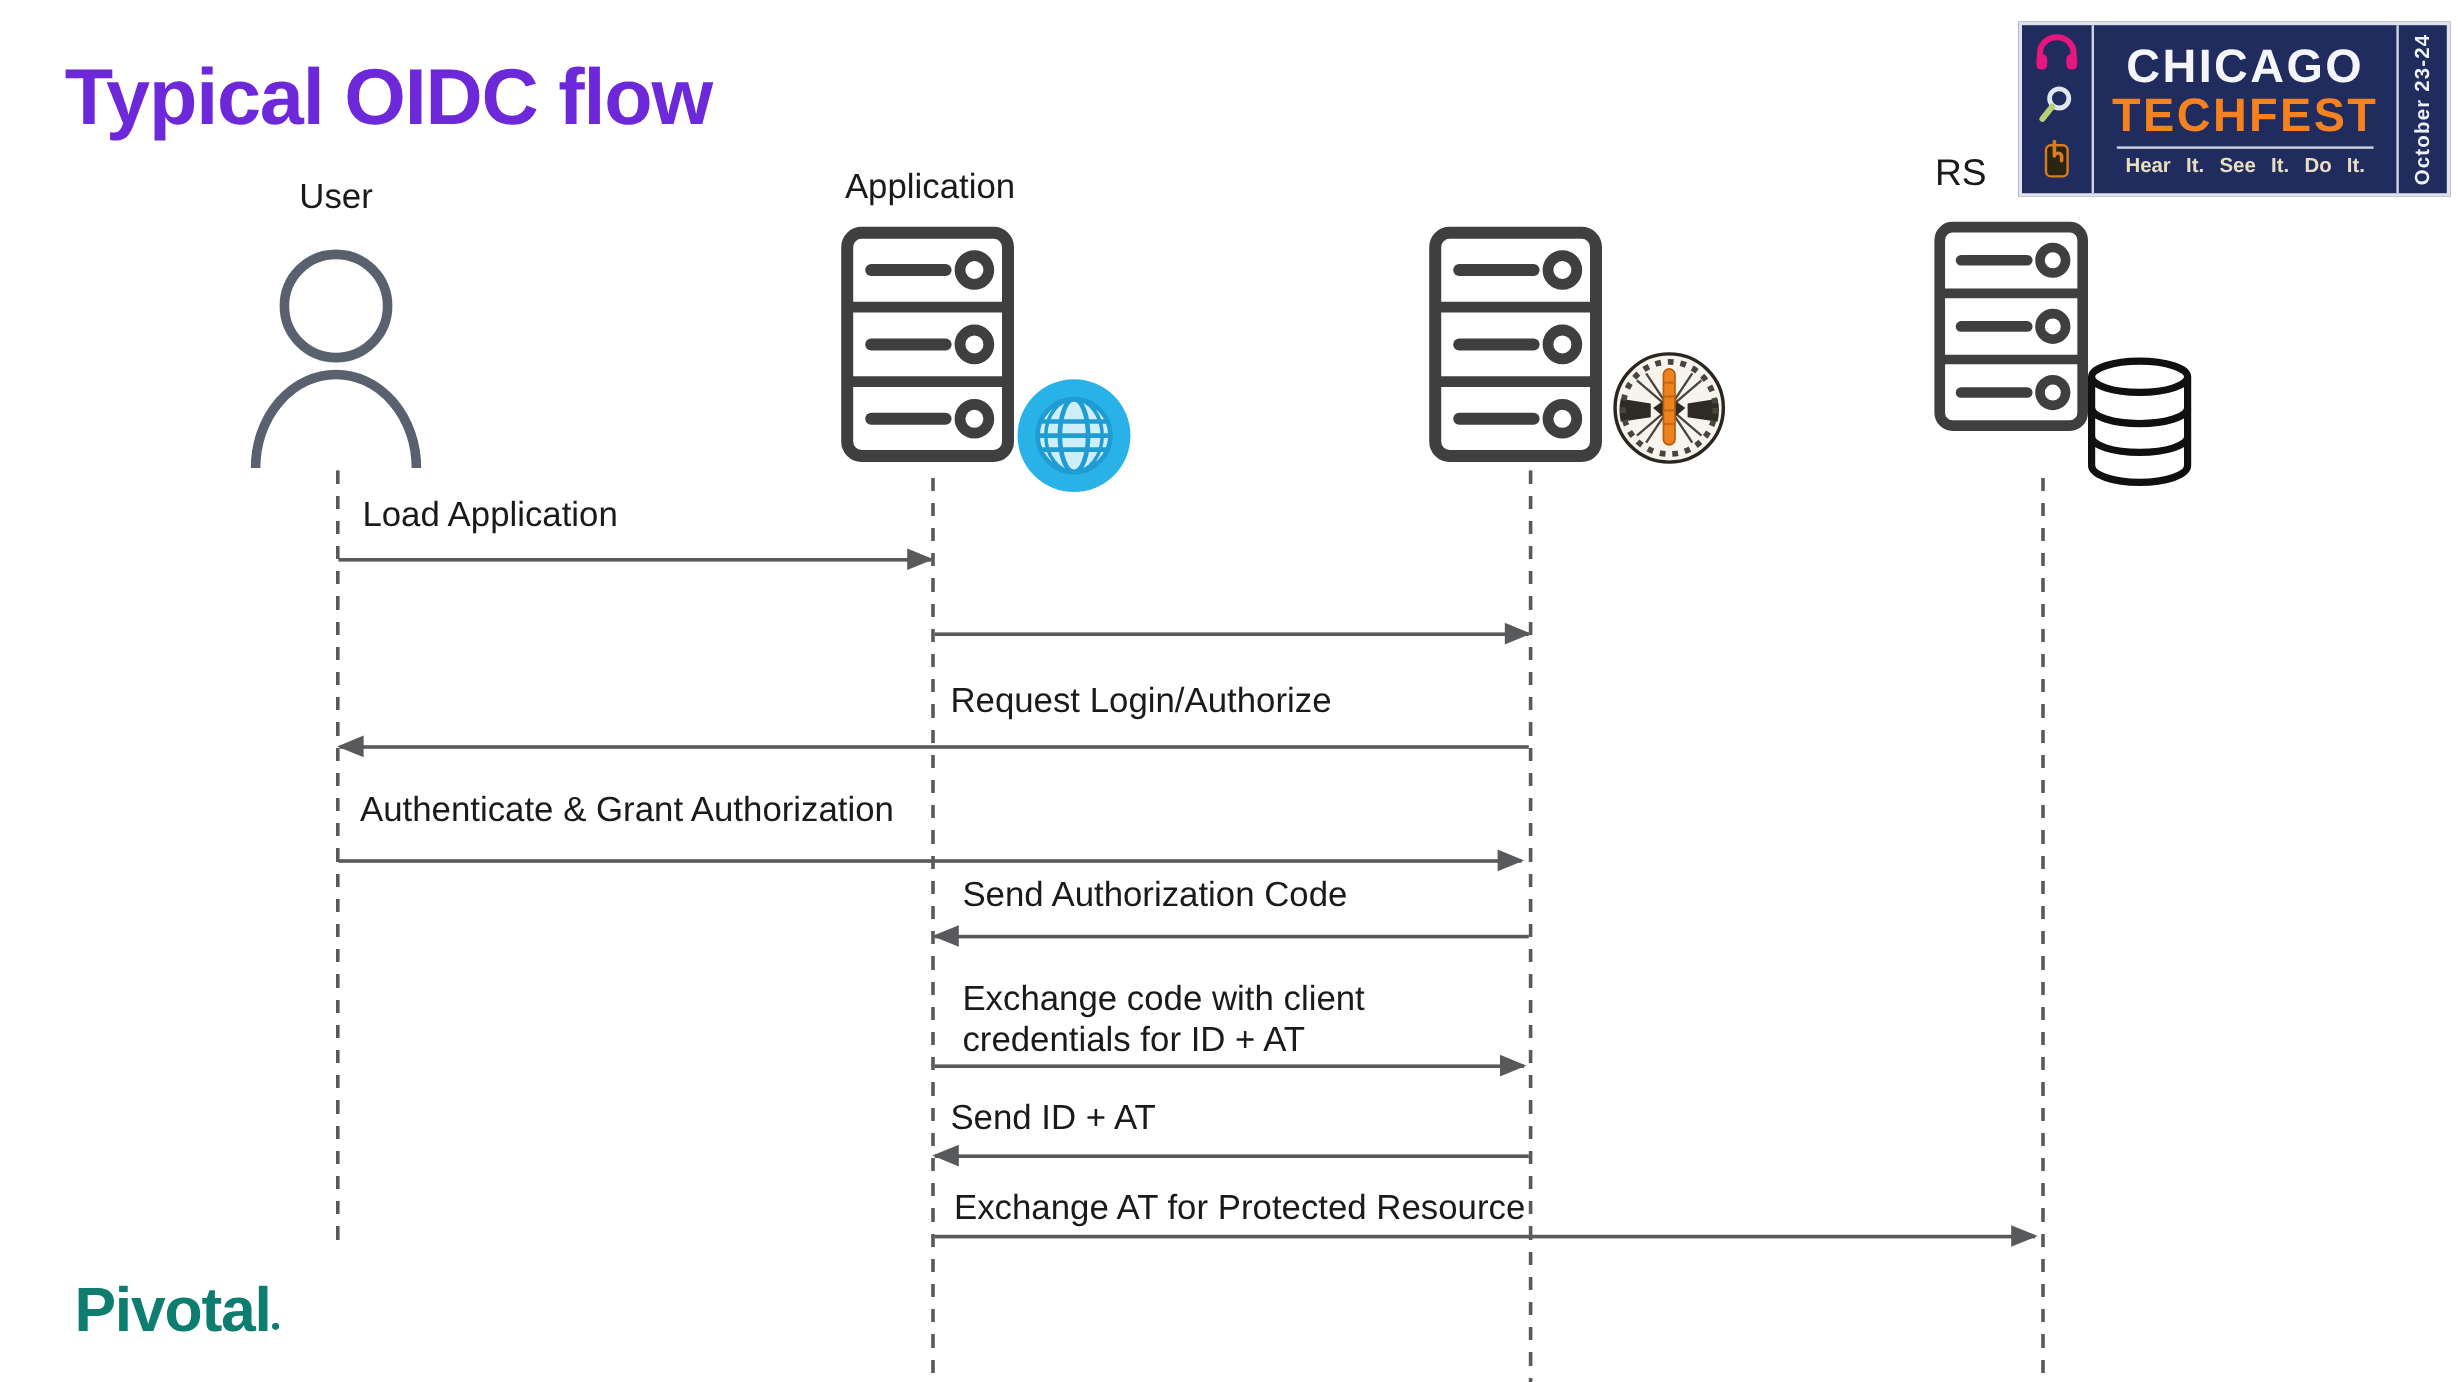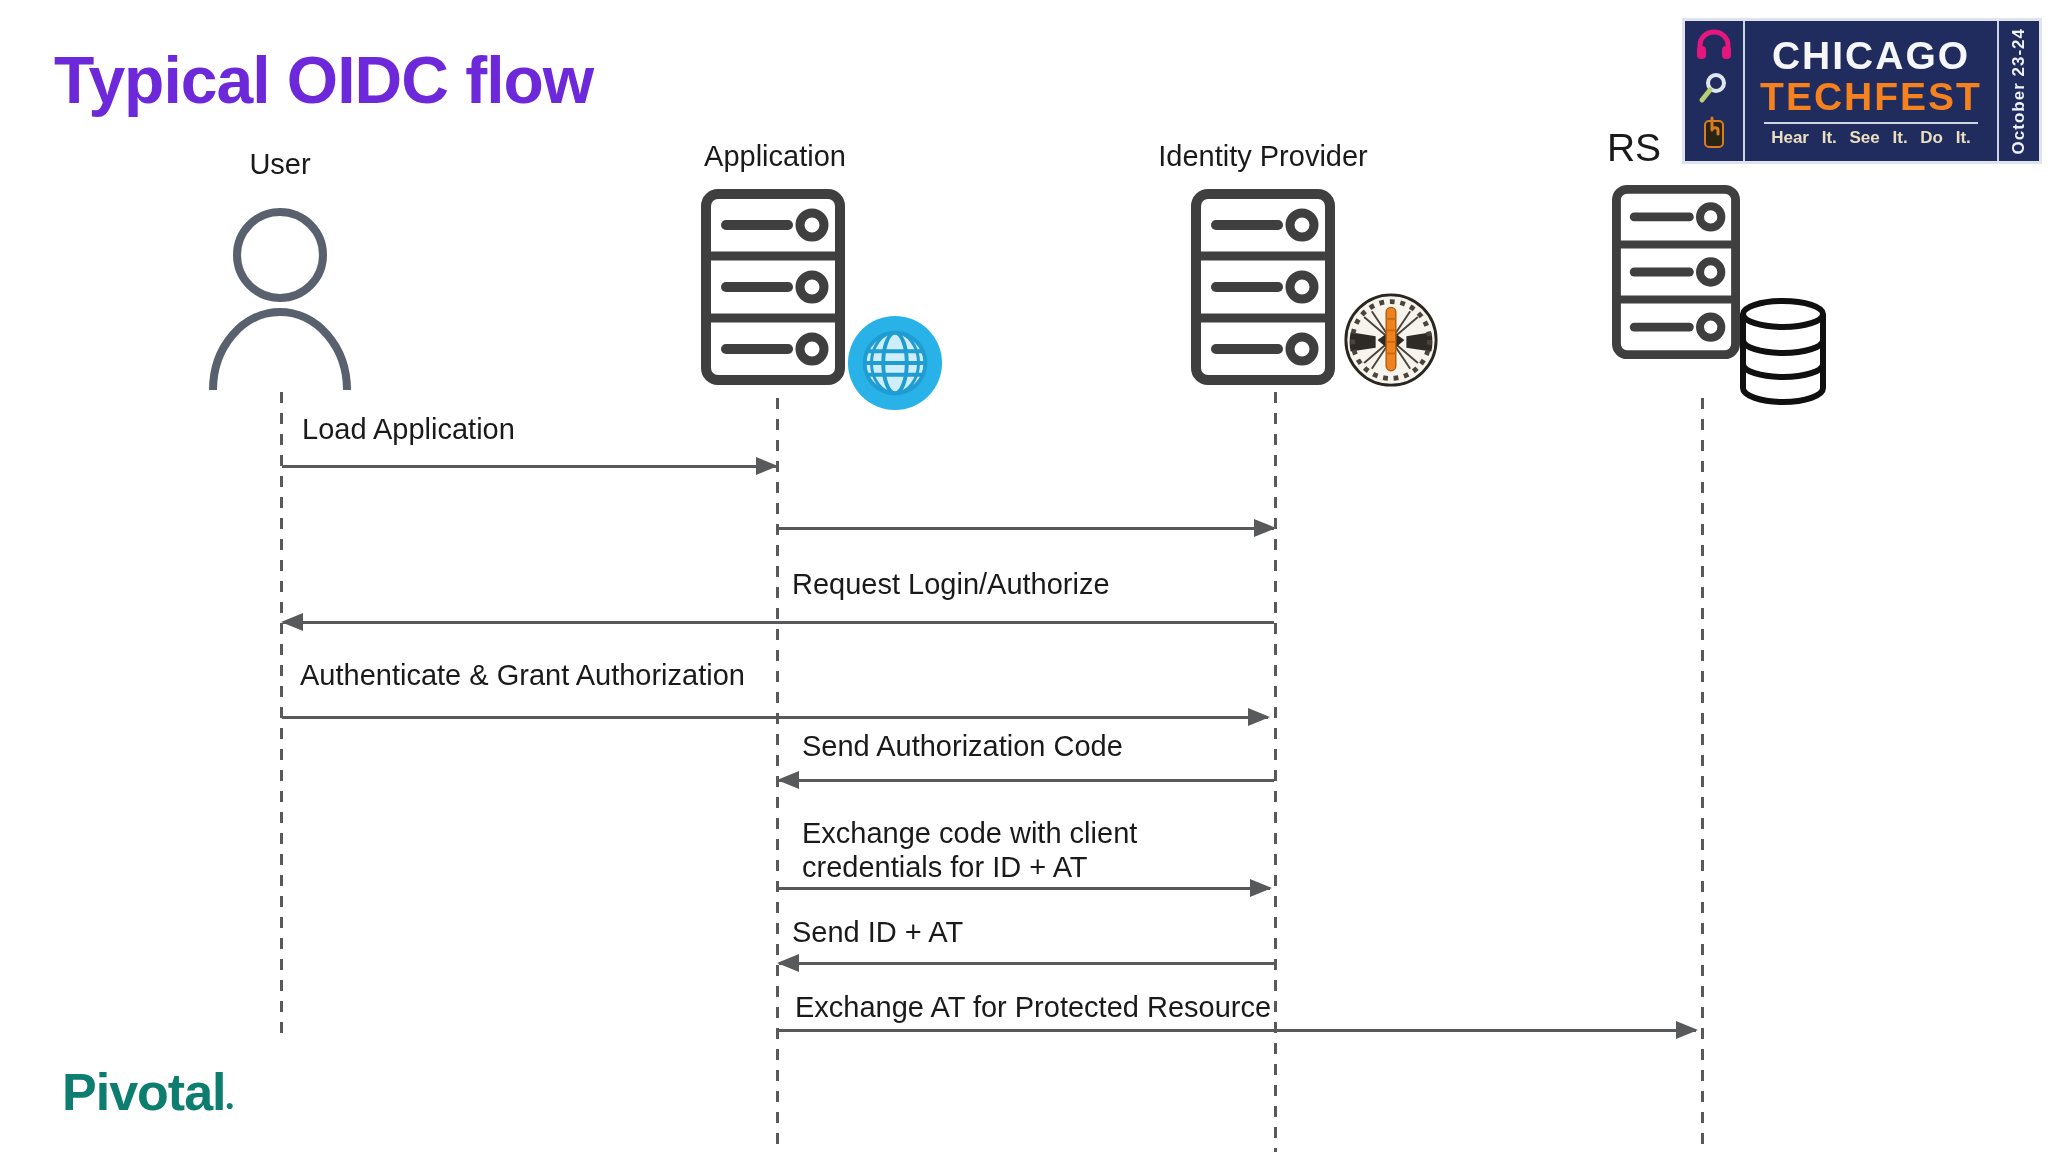--- a/index.html
+++ b/index.html
@@ -11,21 +11,21 @@
          letter-spacing:-1px;color:#6d28d9;}
   .pivotal{position:absolute;left:62px;top:1062px;font-size:52px;font-weight:bold;
            color:#0c7d6e;letter-spacing:-1px;}
   .pivotal .tm{font-size:14px;vertical-align:baseline;}
 
   
   .actor-label{position:absolute;font-size:29px;color:#1a1a1a;text-align:center;}
   .lbl-user{left:230px;top:148px;width:100px;}
   .lbl-app{left:665px;top:140px;width:220px;}
   .lbl-idp{left:1113px;top:140px;width:300px;}
-  .lbl-rs{left:1594px;top:126px;width:80px;font-size:39px;}
+  .lbl-rs{left:1594px;top:126px;width:80px;font-size:31px;}
 
   
   .lifeline{position:absolute;width:3px;
     background:repeating-linear-gradient(to bottom,#58595b 0 11px,transparent 11px 21px);}
   .ll-user{left:280px;top:392px;height:643px;}
   .ll-app{left:776px;top:398px;height:754px;}
   .ll-idp{left:1274px;top:392px;height:760px;}
   .ll-rs{left:1701px;top:398px;height:754px;}
 
   
@@ -99,21 +99,20 @@
       <div class="badge-rule"></div>
       <div class="badge-tagline">Hear It.  See It.  Do It.</div>
     </div>
     <div class="badge-right">
       <span class="badge-date">October 23-24</span>
     </div>
   </div>
 
   <div class="actor-label lbl-user">User</div>
   <div class="actor-label lbl-app">Application</div>
-  <div class="actor-label lbl-idp">Identity Provider</div>
   <div class="actor-label lbl-rs">RS</div>
 
   <svg class="icon" style="left:205px;top:203px;" width="150" height="190" viewBox="0 0 150 190">
     <circle cx="75" cy="52" r="43" fill="none" stroke="#5a616e" stroke-width="8"></circle>
     <path d="M8 187 A67 78 0 0 1 142 187" fill="none" stroke="#5a616e" stroke-width="8"></path>
   </svg>
 
   <svg class="icon" style="left:700px;top:188px;" width="146" height="198" viewBox="0 0 146 198">
     <rect x="6" y="6" width="134" height="186" rx="12" fill="#ffffff" stroke="#3f3f3f" stroke-width="10"></rect>
     <line x1="6" y1="68" x2="140" y2="68" stroke="#3f3f3f" stroke-width="9"></line>

